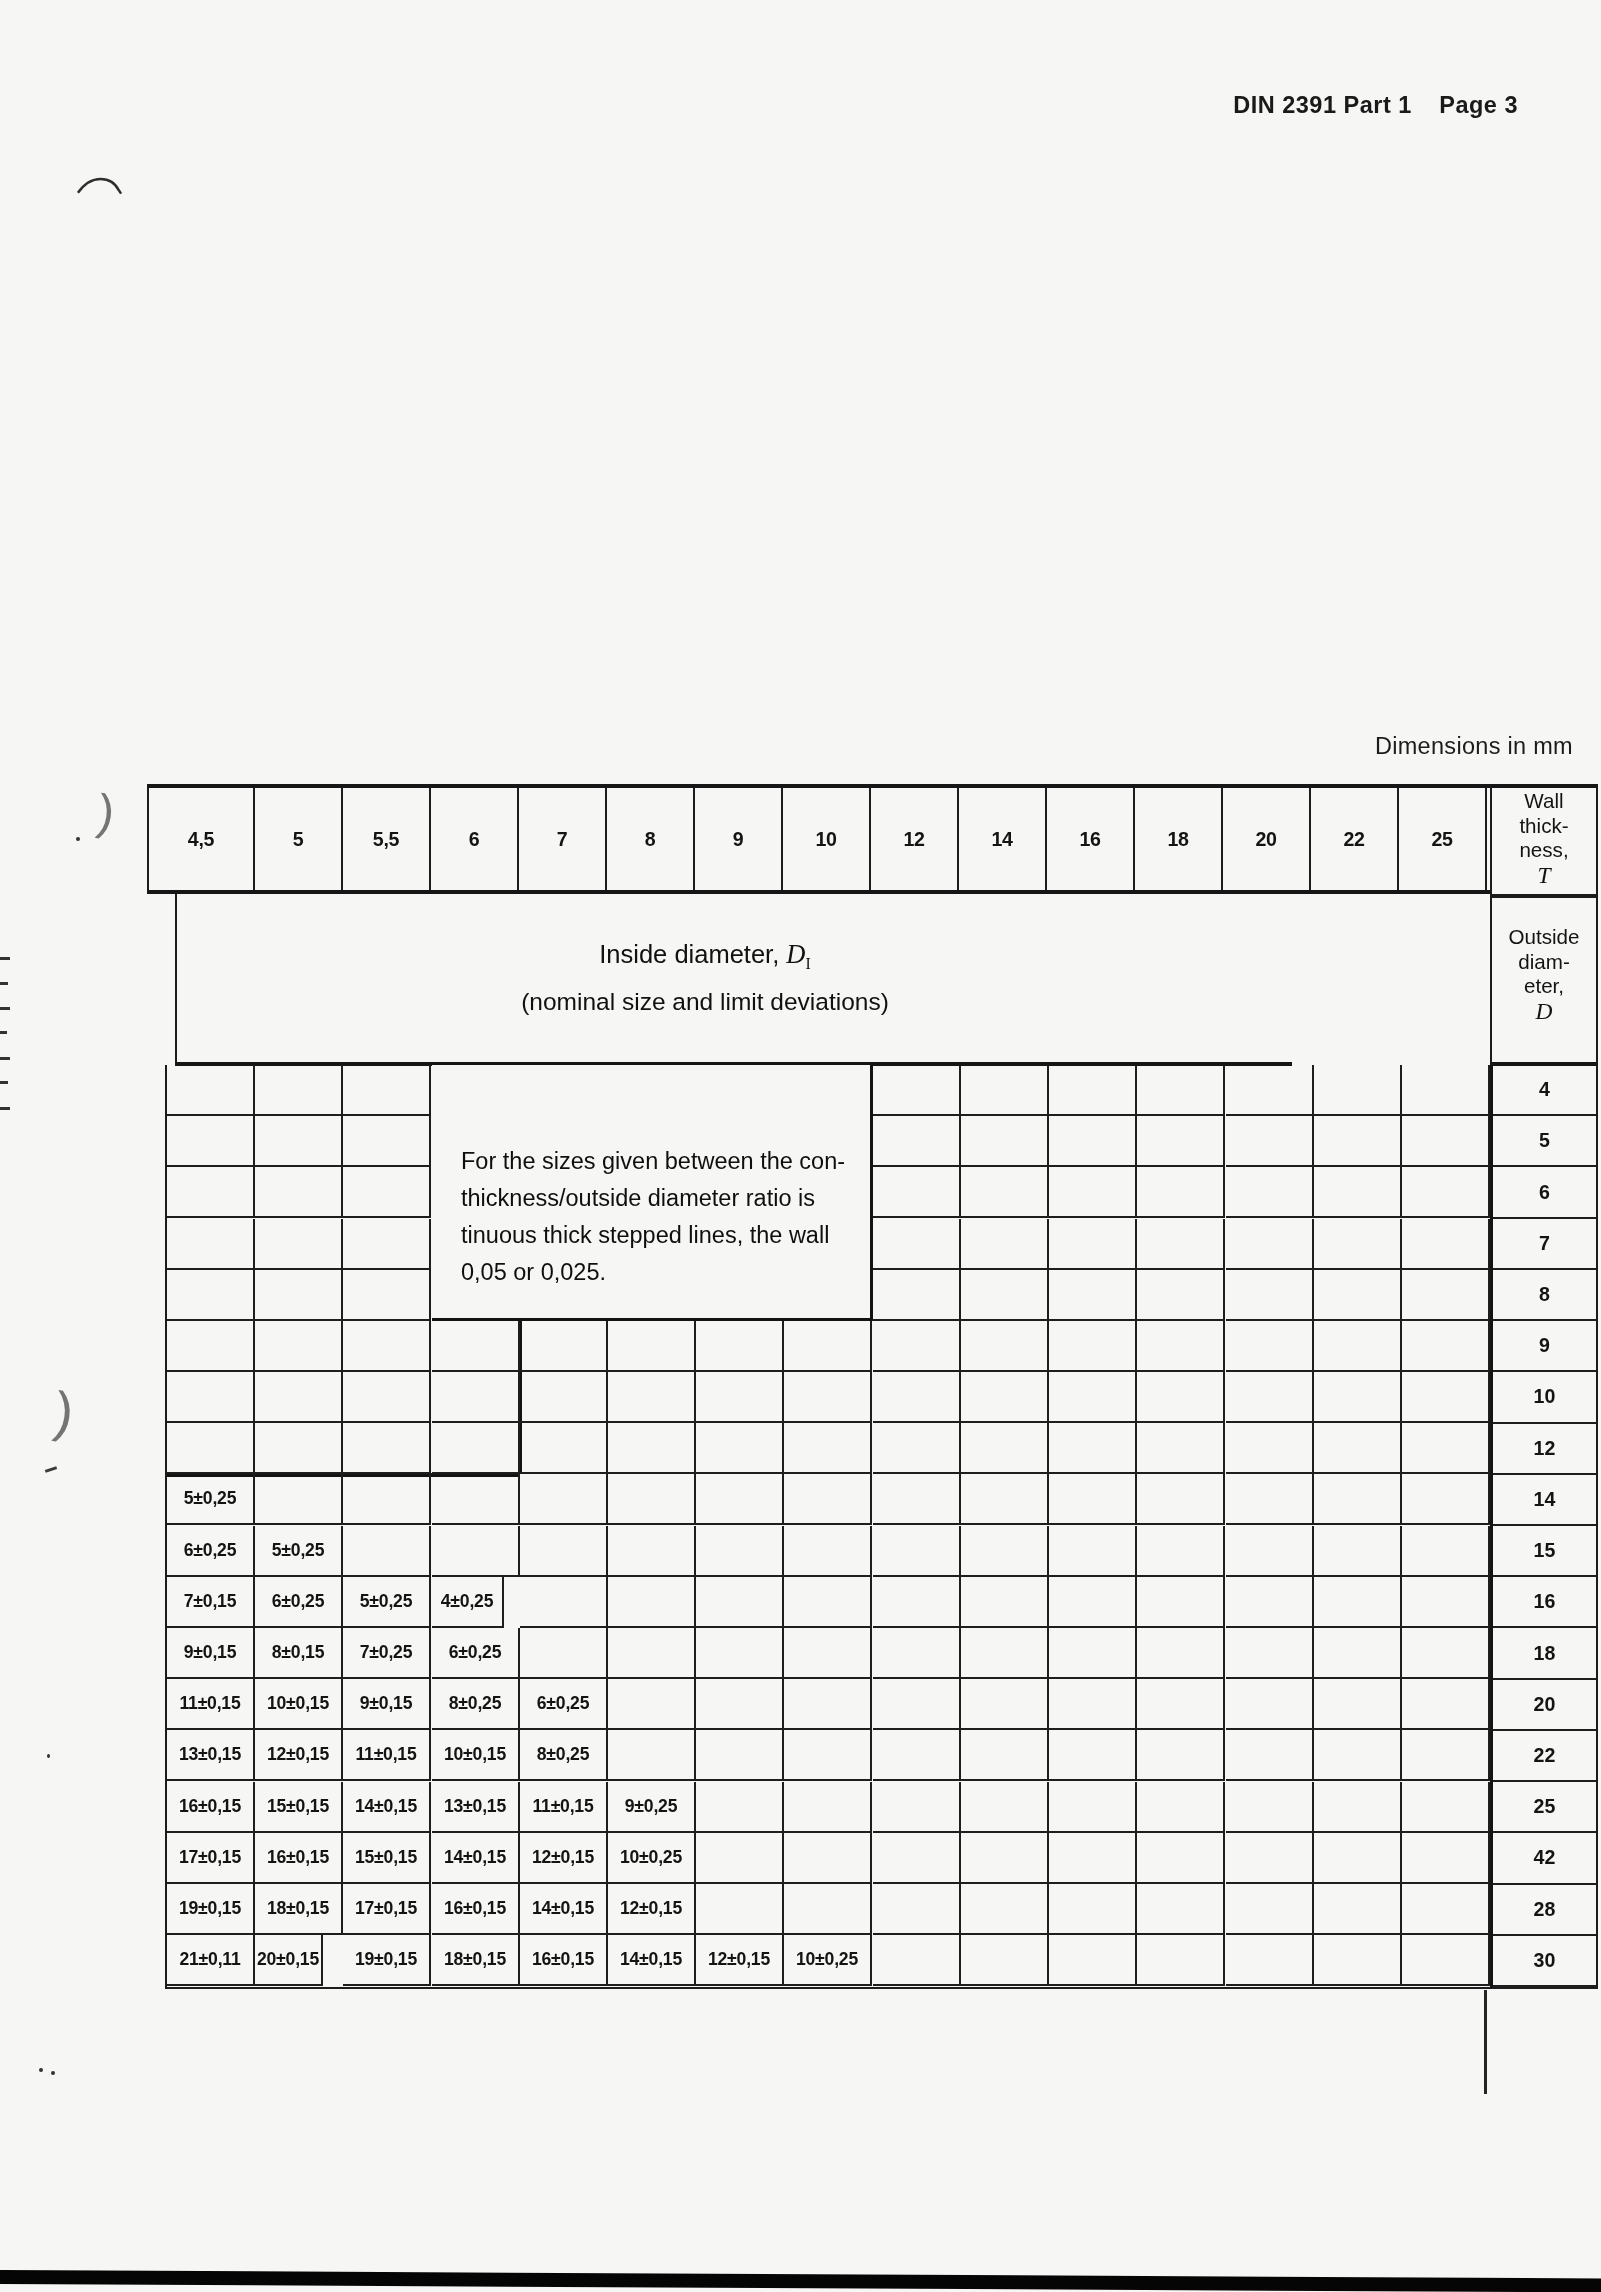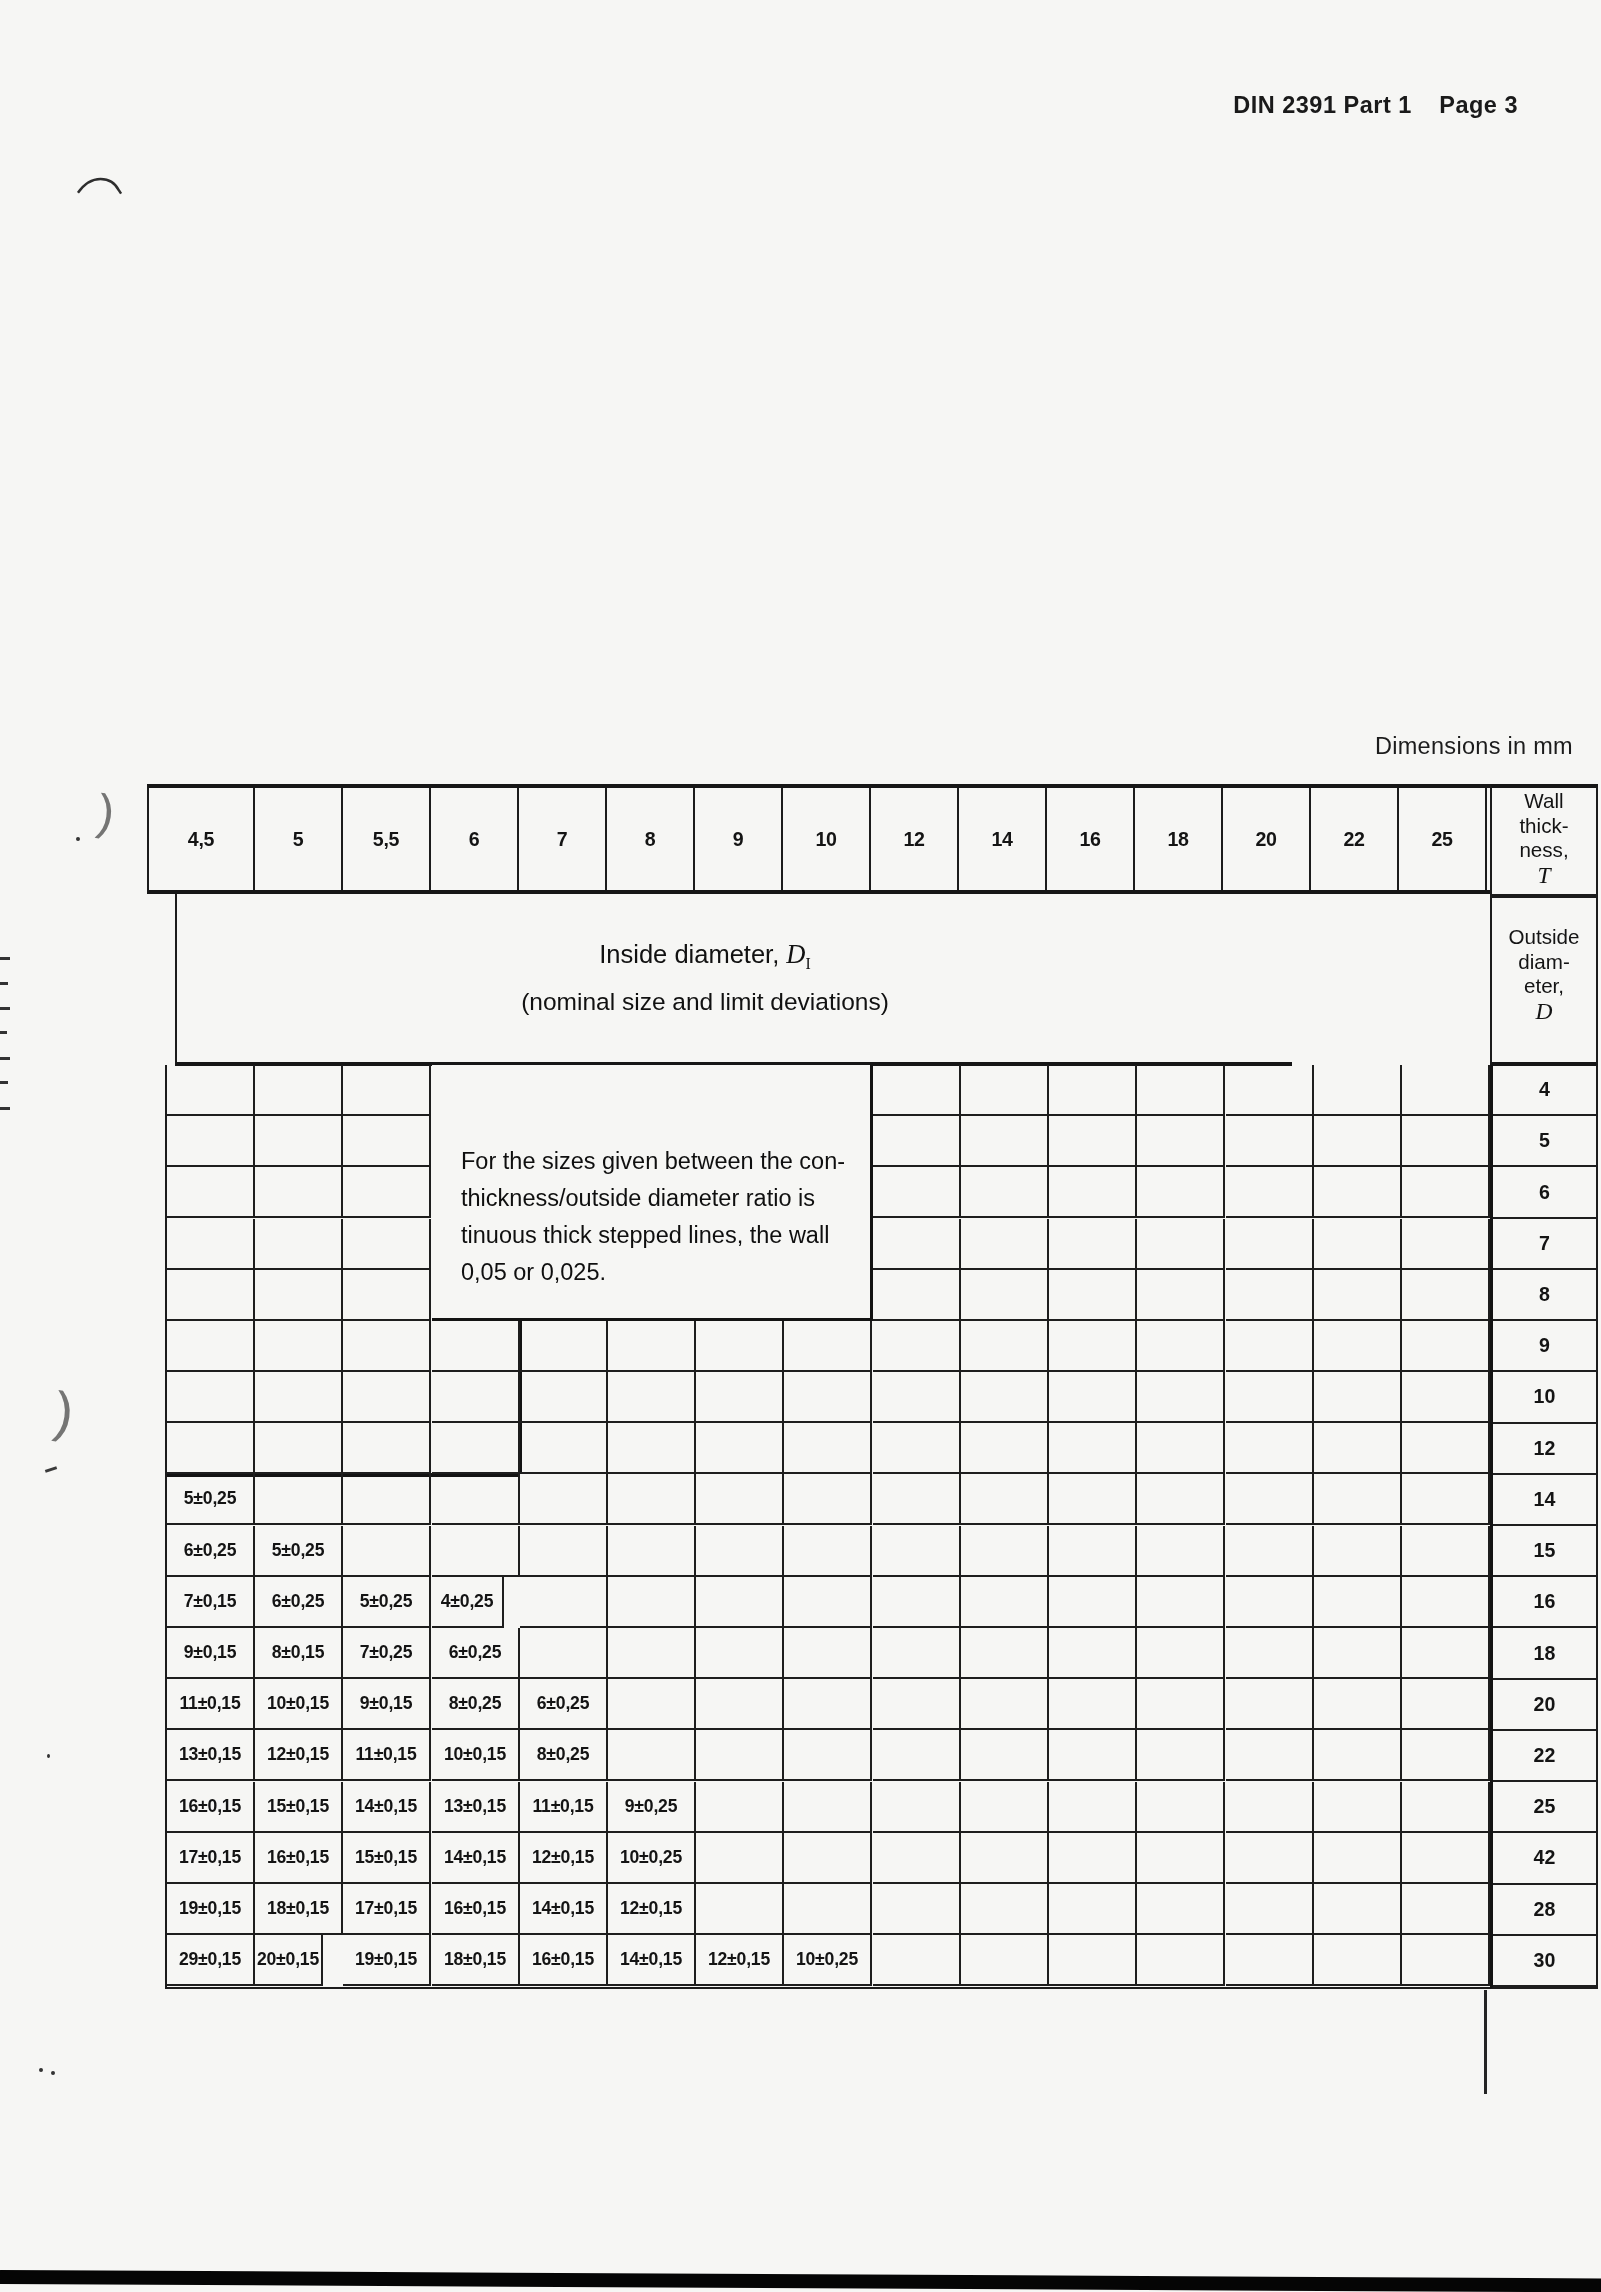--- a/index.html
+++ b/index.html
@@ -407,21 +407,21 @@
       <div class="cell" style="left: 441px; top: 819px; width: 88px; height: 51px;">12±0,15</div>
       <div class="cell" style="left: 529px; top: 819px; width: 88px; height: 51px;"></div>
       <div class="cell" style="left: 617px; top: 819px; width: 88px; height: 51px;"></div>
       <div class="cell" style="left: 706px; top: 819px; width: 88px; height: 51px;"></div>
       <div class="cell" style="left: 794px; top: 819px; width: 88px; height: 51px;"></div>
       <div class="cell" style="left: 882px; top: 819px; width: 88px; height: 51px;"></div>
       <div class="cell" style="left: 970px; top: 819px; width: 88px; height: 51px;"></div>
       <div class="cell" style="left: 1059px; top: 819px; width: 88px; height: 51px;"></div>
       <div class="cell" style="left: 1147px; top: 819px; width: 88px; height: 51px;"></div>
       <div class="cell" style="left: 1235px; top: 819px; width: 88px; height: 51px;"></div>
-      <div class="cell" style="left: 0px; top: 870px; width: 88px; height: 51px;">29±0,15</div>
+      <div class="cell" style="left: 0px; top: 870px; width: 88px; height: 51px;">21±0,11</div>
       <div class="cell" style="left: 88px; top: 870px; width: 68px; height: 51px;">20±0,15</div>
       <div class="cell" style="left: 176px; top: 870px; width: 88px; height: 51px;">19±0,15</div>
       <div class="cell" style="left: 265px; top: 870px; width: 88px; height: 51px;">18±0,15</div>
       <div class="cell" style="left: 353px; top: 870px; width: 88px; height: 51px;">16±0,15</div>
       <div class="cell" style="left: 441px; top: 870px; width: 88px; height: 51px;">14±0,15</div>
       <div class="cell" style="left: 529px; top: 870px; width: 88px; height: 51px;">12±0,15</div>
       <div class="cell" style="left: 617px; top: 870px; width: 88px; height: 51px;">10±0,25</div>
       <div class="cell" style="left: 706px; top: 870px; width: 88px; height: 51px;"></div>
       <div class="cell" style="left: 794px; top: 870px; width: 88px; height: 51px;"></div>
       <div class="cell" style="left: 882px; top: 870px; width: 88px; height: 51px;"></div>

